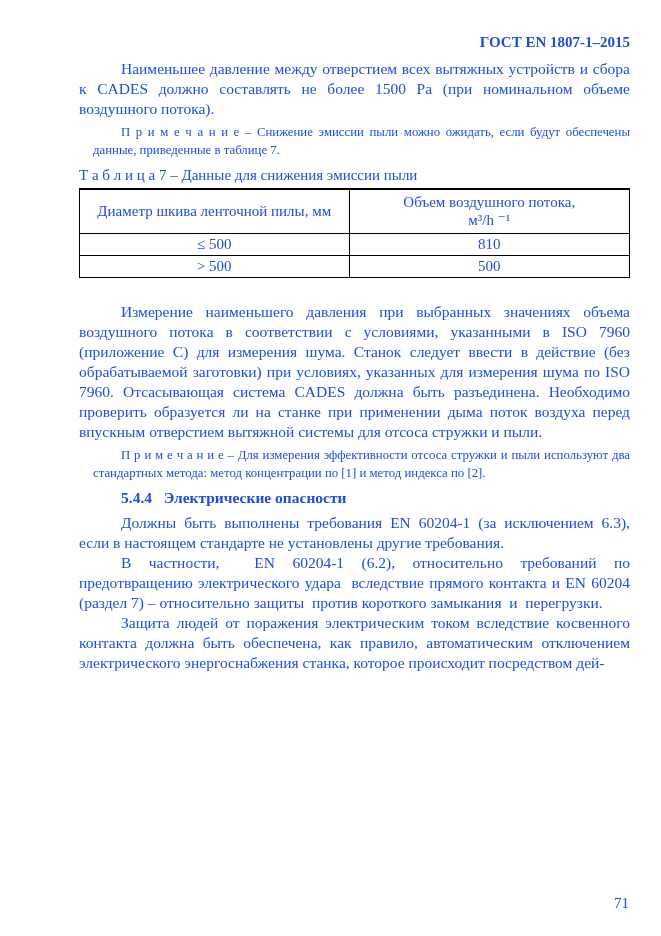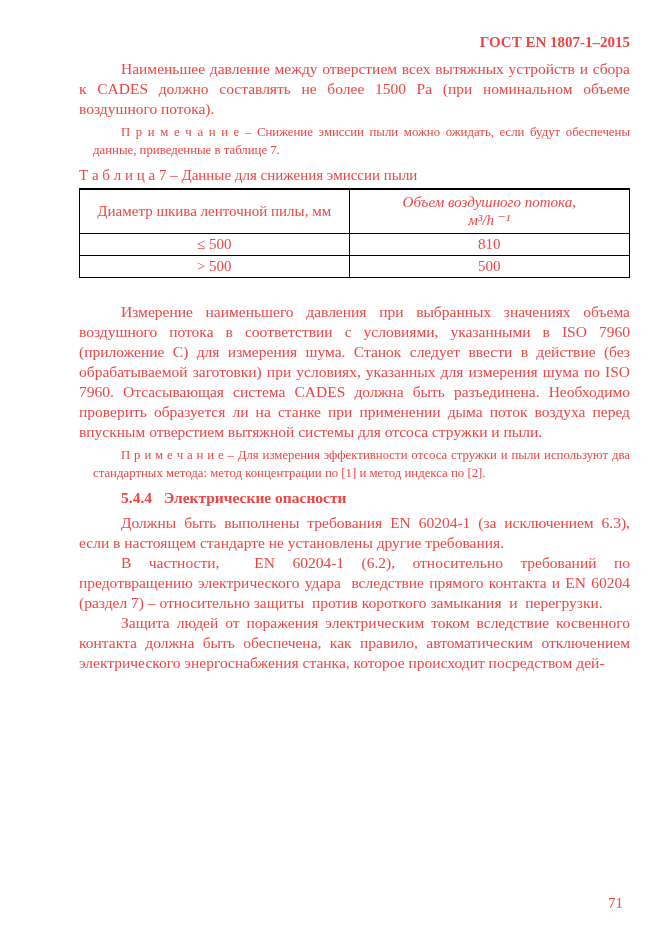--- a/index.html
+++ b/index.html
@@ -6,21 +6,21 @@
       margin: 0;
       padding: 0;
       background: #e8e8e8;
     }
     .page {
       position: relative;
       width: 661px;
       height: 936px;
       margin: 0 auto;
       background: #ffffff;
-      color: #ef4444;
+      color: #1d4ed8;
       font-family: "Liberation Serif", "DejaVu Serif", serif;
       box-sizing: border-box;
       padding: 34px 31px 0 79px;
       overflow: hidden;
     }
     .doc-header {
       font-weight: bold;
       font-size: 15px;
       text-align: right;
       margin: 0 0 8px 0;
@@ -55,31 +55,31 @@
       border: 1px solid #000;
       text-align: center;
       vertical-align: middle;
       padding: 2px 6px;
       font-weight: normal;
     }
     .data-table thead th {
       padding: 4px 6px;
     }
     .col1 { width: 49%; }
-    .pre-line { white-space: pre-line; font-style: italic; }
+    .pre-line { white-space: pre-line; }
     .heading {
       font-size: 15.5px;
       font-weight: bold;
       line-height: 28.5px;
       text-indent: 42px;
       margin: 0;
     }
     .page-number {
       position: absolute;
-      right: 38px;
+      right: 32px;
       bottom: 24px;
       font-size: 15px;
     }
   </style>
 </head>
 <body>
 
 <div class="page">
 
   <div class="doc-header">ГОСТ EN 1807-1–2015</div>

